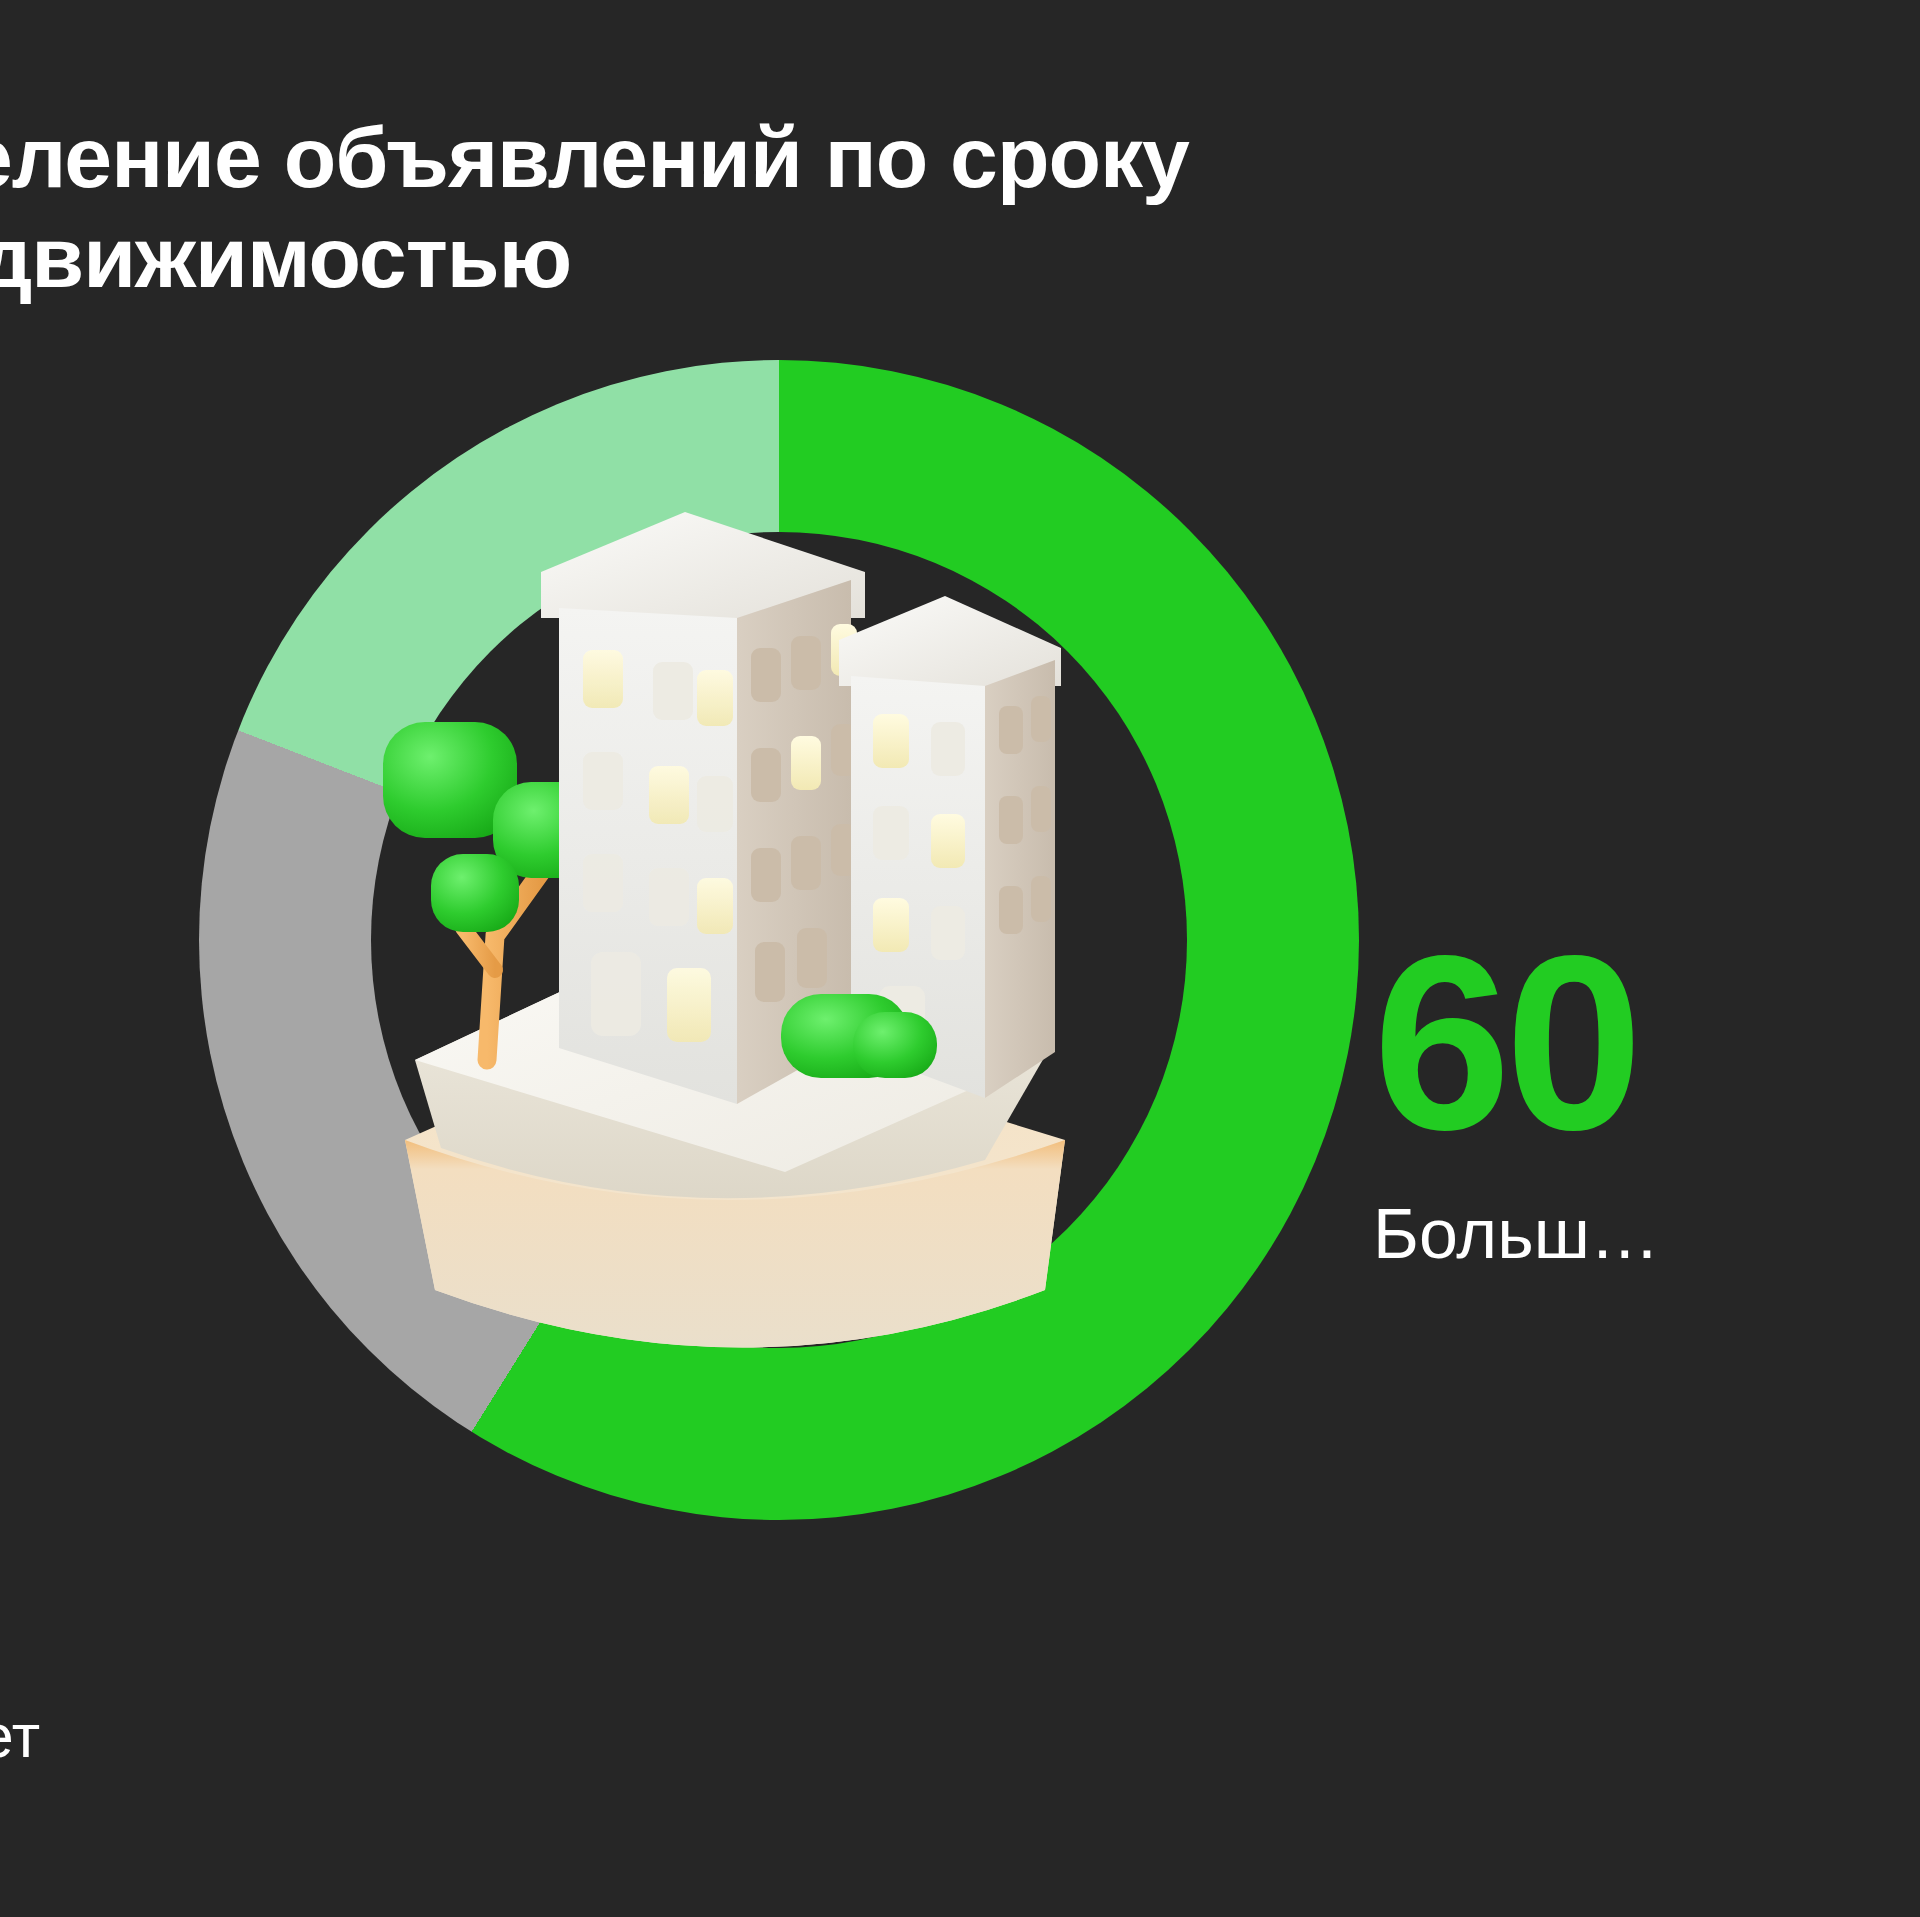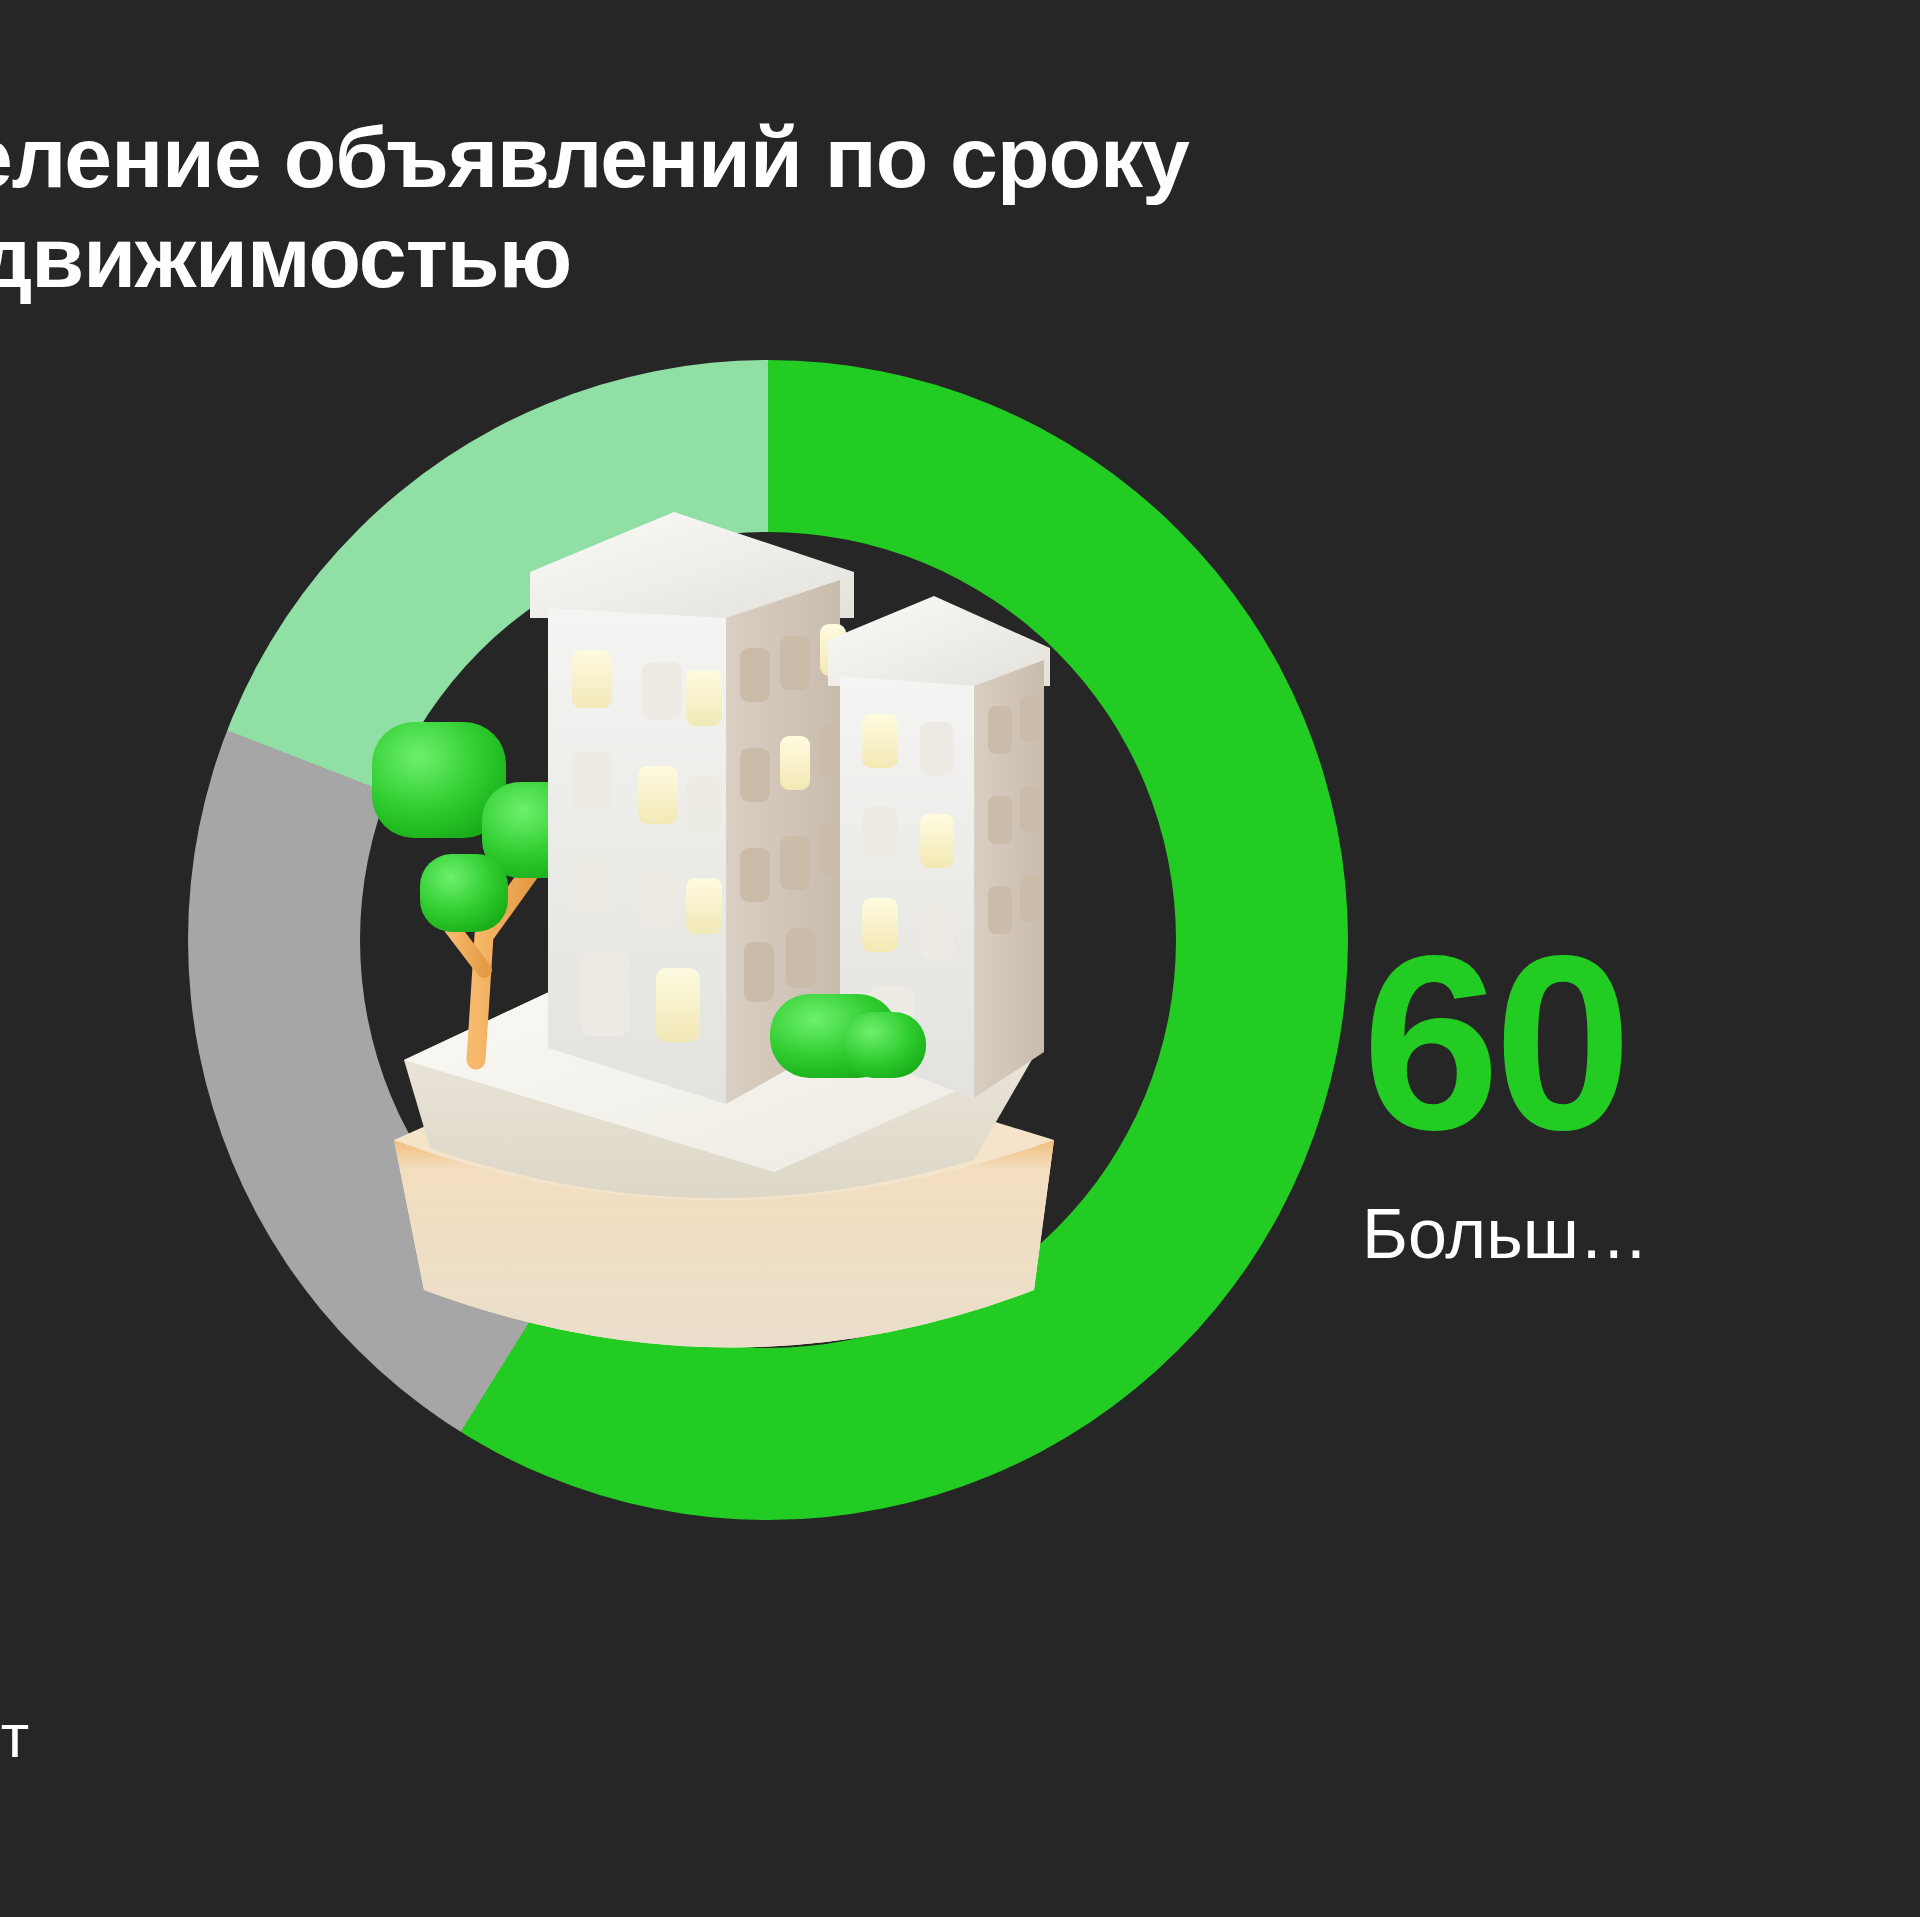--- a/index.html
+++ b/index.html
@@ -19,21 +19,21 @@
     font-size:86px;
     font-weight:700;
     line-height:1.16;
     letter-spacing:-1px;
     white-space:pre-line;
   }
 
   
   .chart-area{
     position:absolute;
-    left:4px; top:300px;
+    left:15px; top:300px;
     width:1904px; height:1320px;
   }
   .donut-wrap{
     position:absolute;
     left:184px;  top:60px;
     width:1160px; height:1160px;
   }
   .donut{
     position:absolute;
     inset:0;

